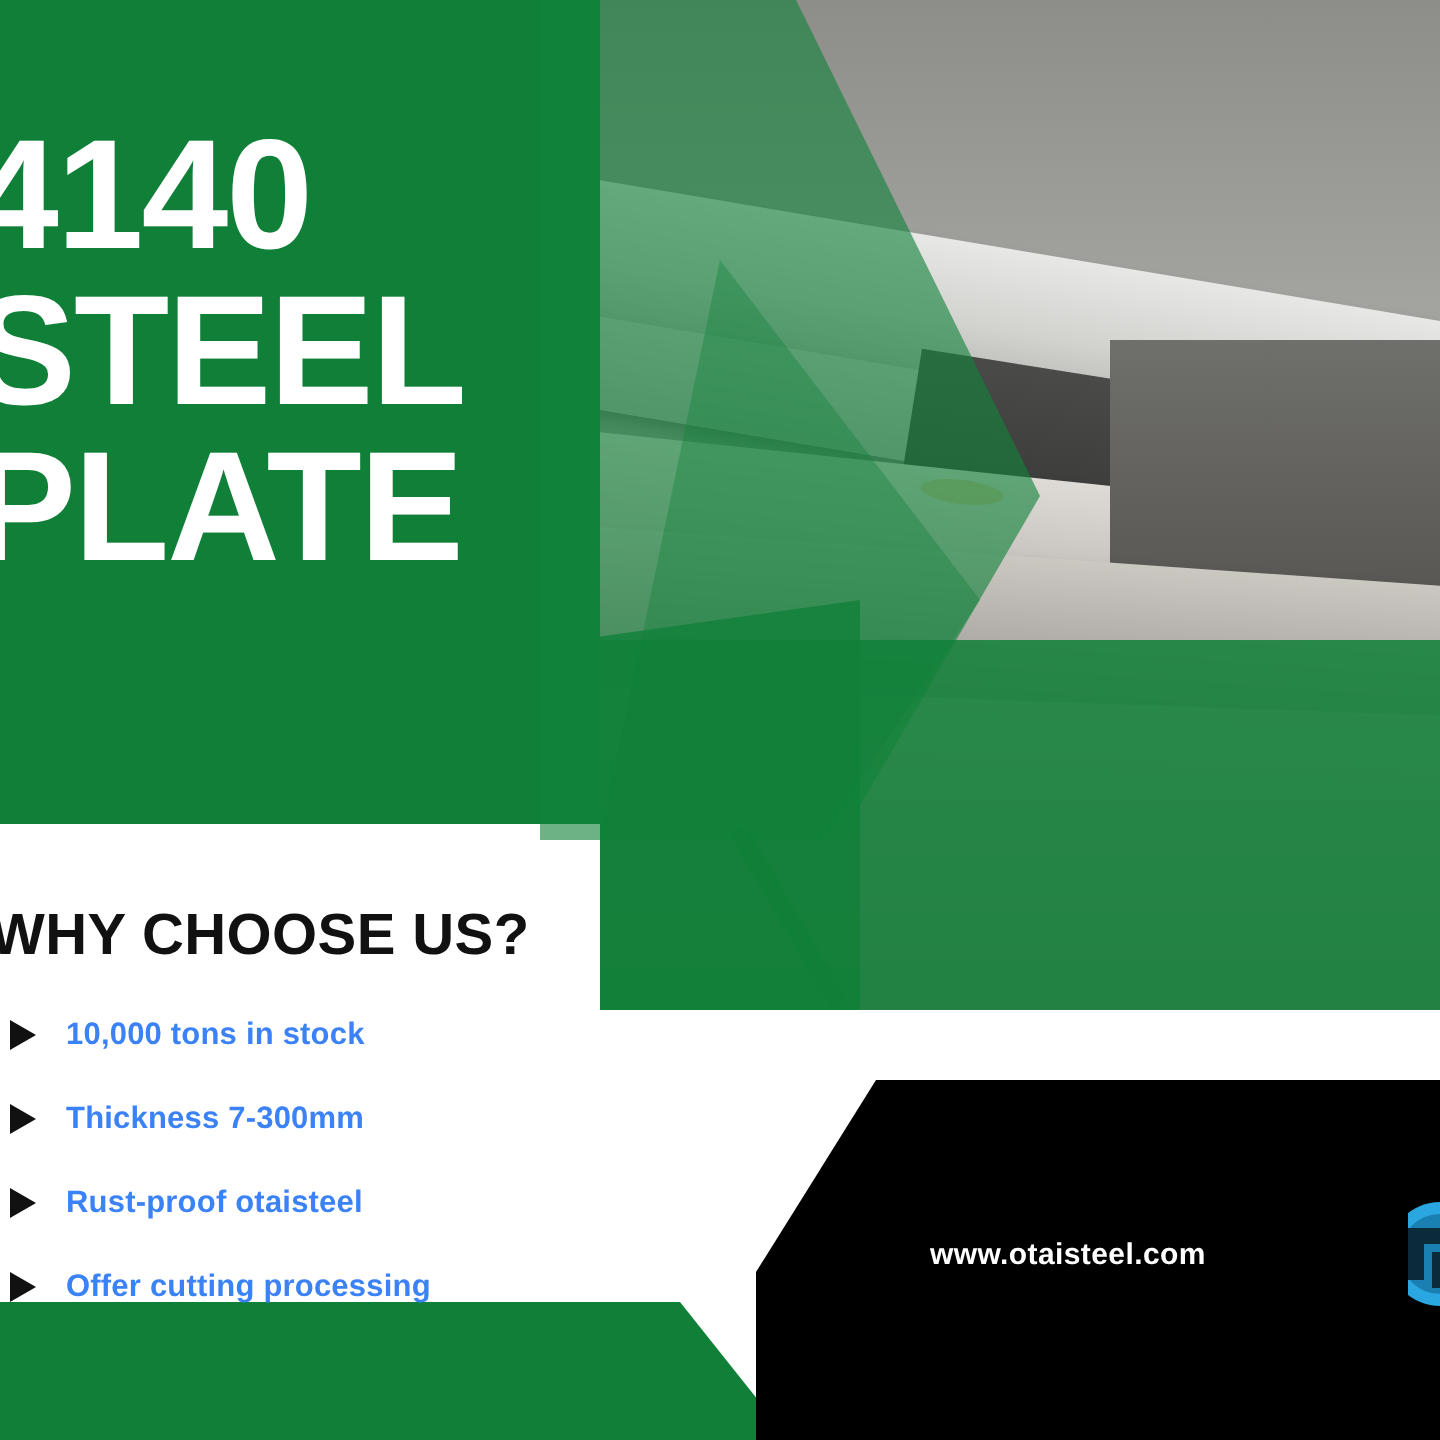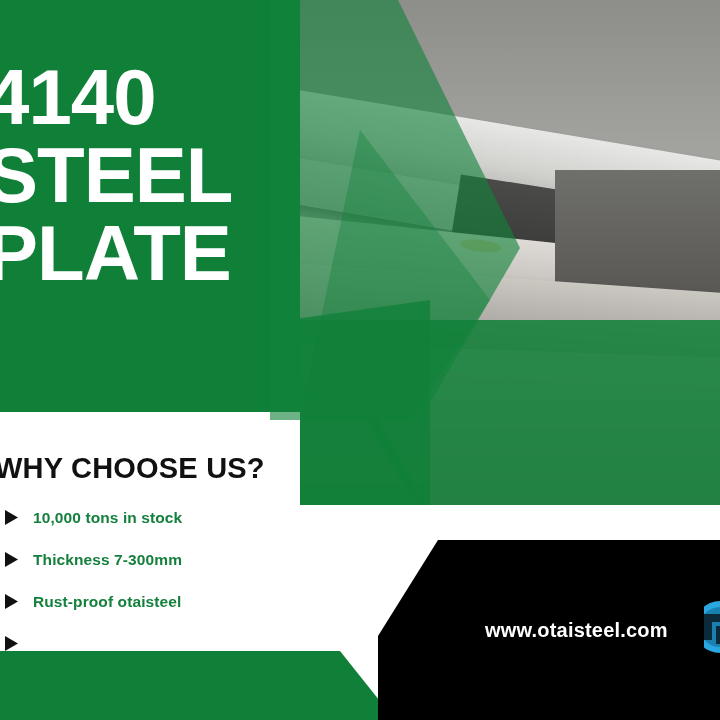--- a/index.html
+++ b/index.html
@@ -114,30 +114,29 @@
     white-space:nowrap;
   }
   .bullets{position:absolute;left:5px;top:503px;width:340px;}
   .bullet{display:flex;align-items:center;height:29px;margin-bottom:13px;}
   .bullet .tri{
     width:13px;height:15px;margin-right:15px;flex:none;
     background:#111111;
     clip-path:polygon(0 0,100% 50%,0 100%);
   }
   .bullet .btxt{
-    font-size:15.5px;font-weight:bold;color:#15803d;white-space:nowrap;
+    font-size:15.5px;font-weight:bold;color:#3b82f6;white-space:nowrap;
     letter-spacing:.1px;
   }
 
   
   .url{
     position:absolute;left:465px;top:619px;
-    color:#ffffff;font-weight:bold;font-size:20px;letter-spacing:.2px;
+    color:#ffffff;font-weight:bold;font-size:15px;letter-spacing:.2px;
     white-space:nowrap;
-    margin-left:20px;
   }
   .logo{
     position:absolute;left:694px;top:596px;width:52px;height:62px;
   }
 </style>
 </head>
 <body>
 
 <div class="poster">
 
@@ -184,20 +183,21 @@
     <div class="bullet">
       <span class="tri"></span>
       <span class="btxt">Thickness 7-300mm</span>
     </div>
     <div class="bullet">
       <span class="tri"></span>
       <span class="btxt">Rust-proof otaisteel</span>
     </div>
     <div class="bullet">
       <span class="tri"></span>
+      <span class="btxt">Offer cutting processing</span>
     </div>
   </div>
 
   <div class="url">www.otaisteel.com</div>
 
   <div class="logo">
     <svg width="52" height="62" viewBox="0 0 52 62" xmlns="http://www.w3.org/2000/svg">
       <circle cx="26" cy="31" r="26" fill="#2aa7e0"></circle>
       <circle cx="26" cy="31" r="20" fill="#0d5f8a" opacity="0.55"></circle>
       <path d="M10 18 H30 V26 H18 V44 H10 Z" fill="#0b2b3a"></path>

